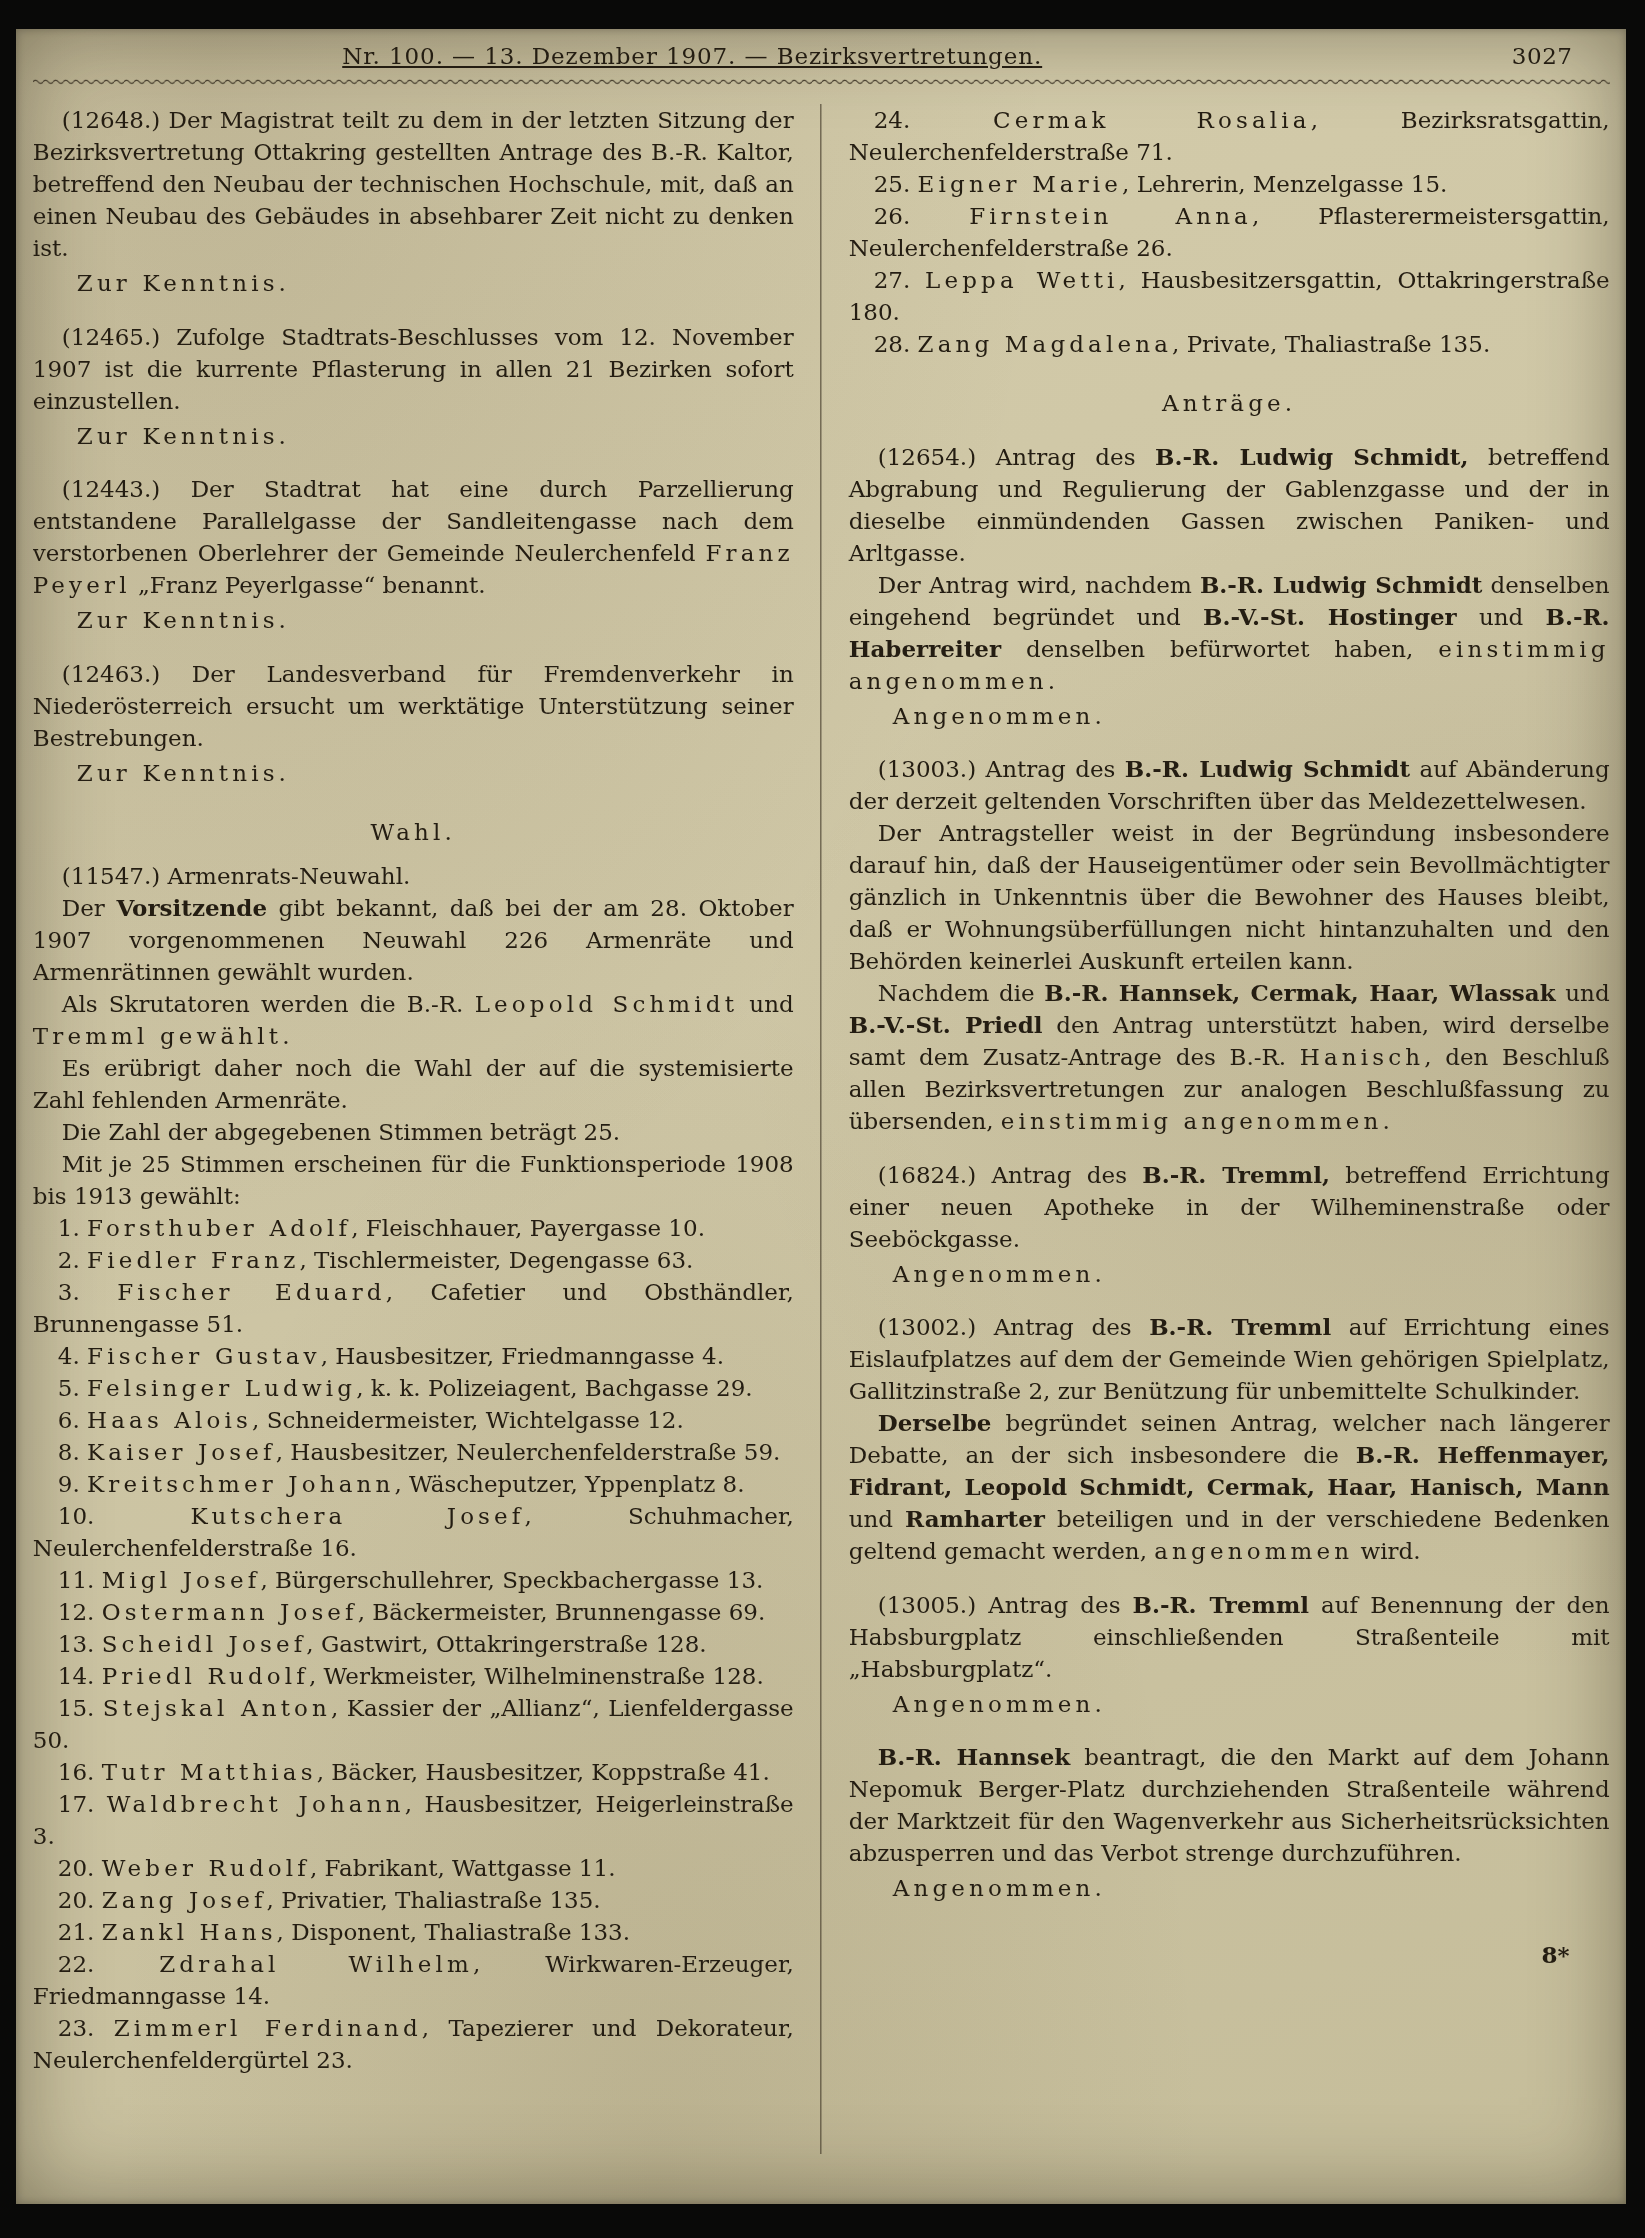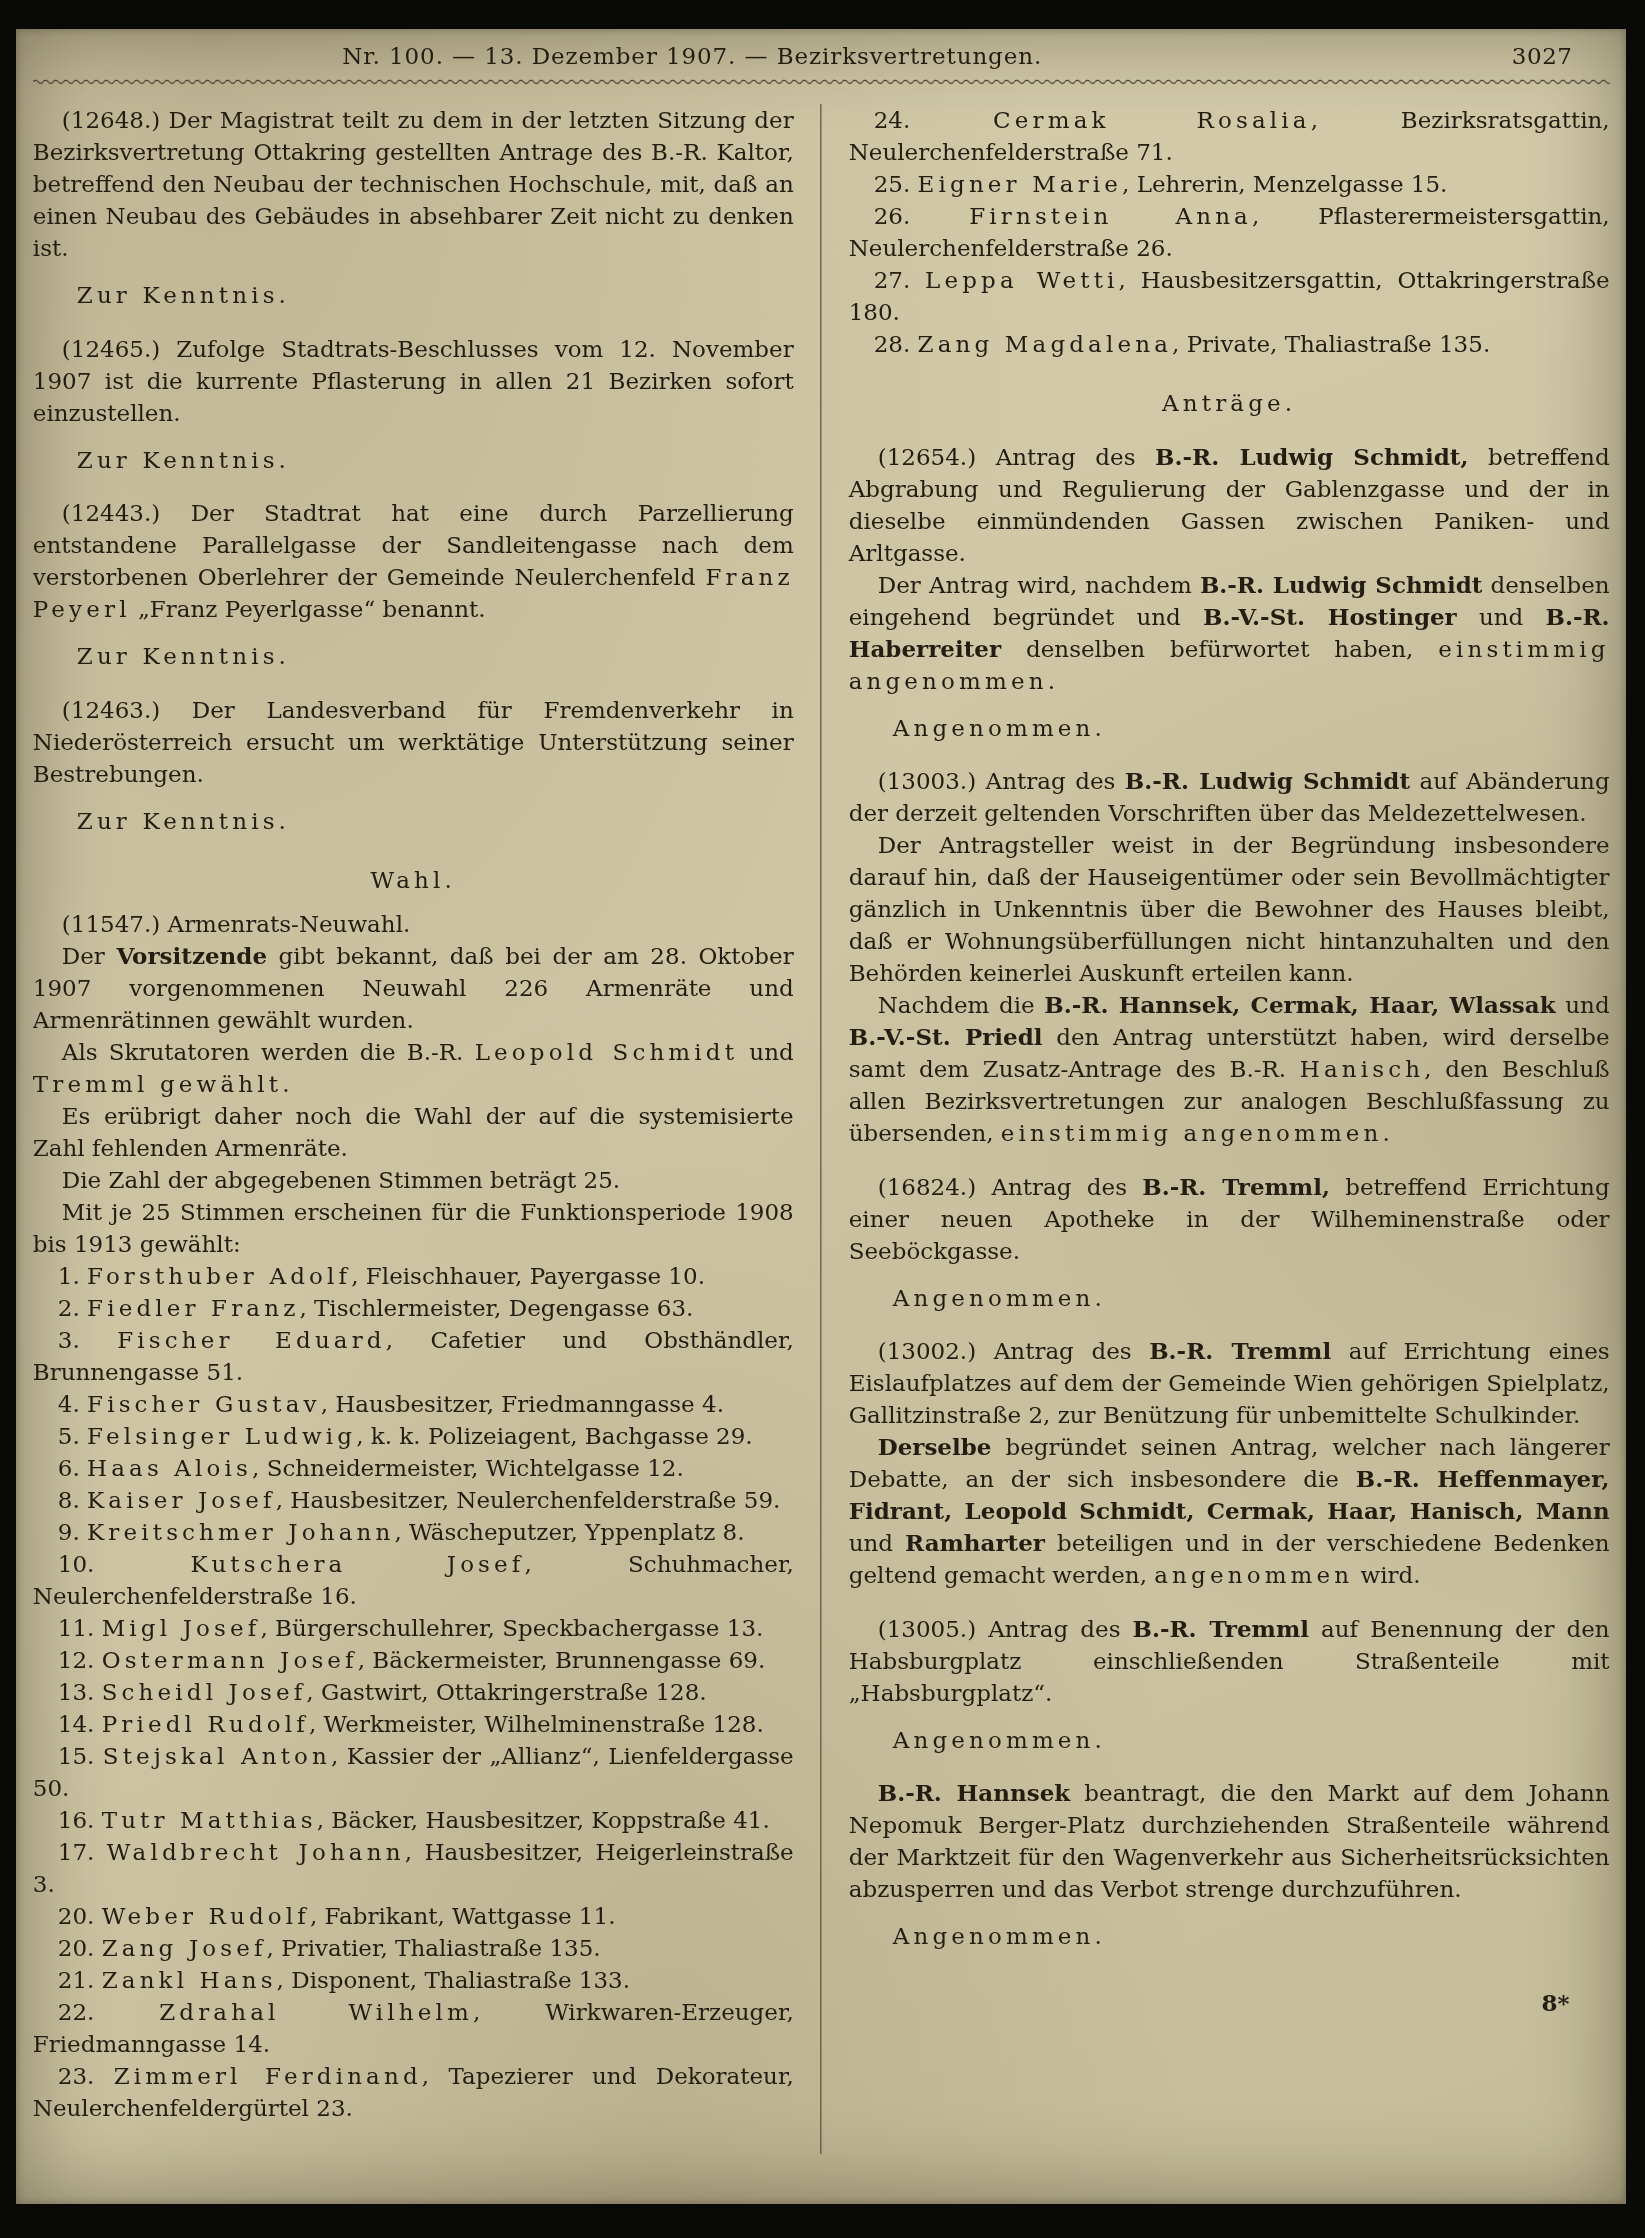--- a/index.html
+++ b/index.html
@@ -16,37 +16,37 @@
       radial-gradient(ellipse at 12% 2%, rgba(70,52,22,0.14), transparent 42%),
       radial-gradient(ellipse at 97% 48%, rgba(70,52,22,0.10), transparent 38%),
       radial-gradient(ellipse at 40% 99%, rgba(70,52,22,0.10), transparent 40%),
       linear-gradient(160deg,#d4ccab 0%,#cdc5a4 50%,#c5bd9a 100%);
     box-shadow: inset 0 0 89px rgba(32,24,8,0.42), inset 0 0 8.9px rgba(0,0,0,0.28);
   }
   .inner{position:absolute;left:16.4px;right:16.4px;top:11.4px;bottom:10px;}
   .masthead{position:relative;height:35px;font-size:23px;}
   .masthead-title{
     position:absolute;left:0;right:258px;top:2.5px;text-align:center;
-    letter-spacing:0.9px;white-space:nowrap;
+    letter-spacing:0.9px;white-space:nowrap;text-decoration:underline;
   }
   .masthead-page{position:absolute;right:37px;top:2.5px;letter-spacing:0.6px;}
   .wavy-rule{display:block;width:100%;height:7.6px;margin-top:2.5px;}
   .columns{
     position:relative;margin-top:19px;height:2050px;overflow:hidden;
     display:flex;gap:55px;
   }
   .column{flex:1 1 0;min-width:0;font-size:23px;line-height:32px;}
   .column-divider{
     position:absolute;left:50%;top:-3.8px;bottom:0;width:1.3px;
     background:#453c2c;transform:translateX(-50%);
   }
   .blk{margin:0;text-align:justify;text-indent:29px;}
   .blk.gap{margin-top:21.5px;}
   .blk.heading{text-align:center;text-indent:0;margin-top:26.6px;margin-bottom:12.6px;}
-  .blk.response{text-align:left;text-indent:44px;margin-top:15px;}
+  .blk.response{text-align:left;text-indent:44px;margin-top:3px;}
   .blk.li{text-indent:25px;}
   .blk.sig{text-align:right;text-indent:0;margin-top:35px;padding-right:40px;font-weight:bold;}
   .seg.bold{font-weight:bold;}
   .seg.spaced{letter-spacing:0.18em;}
 </style>
 </head>
 <body>
 
 <div class="paper">
   <div class="inner">

